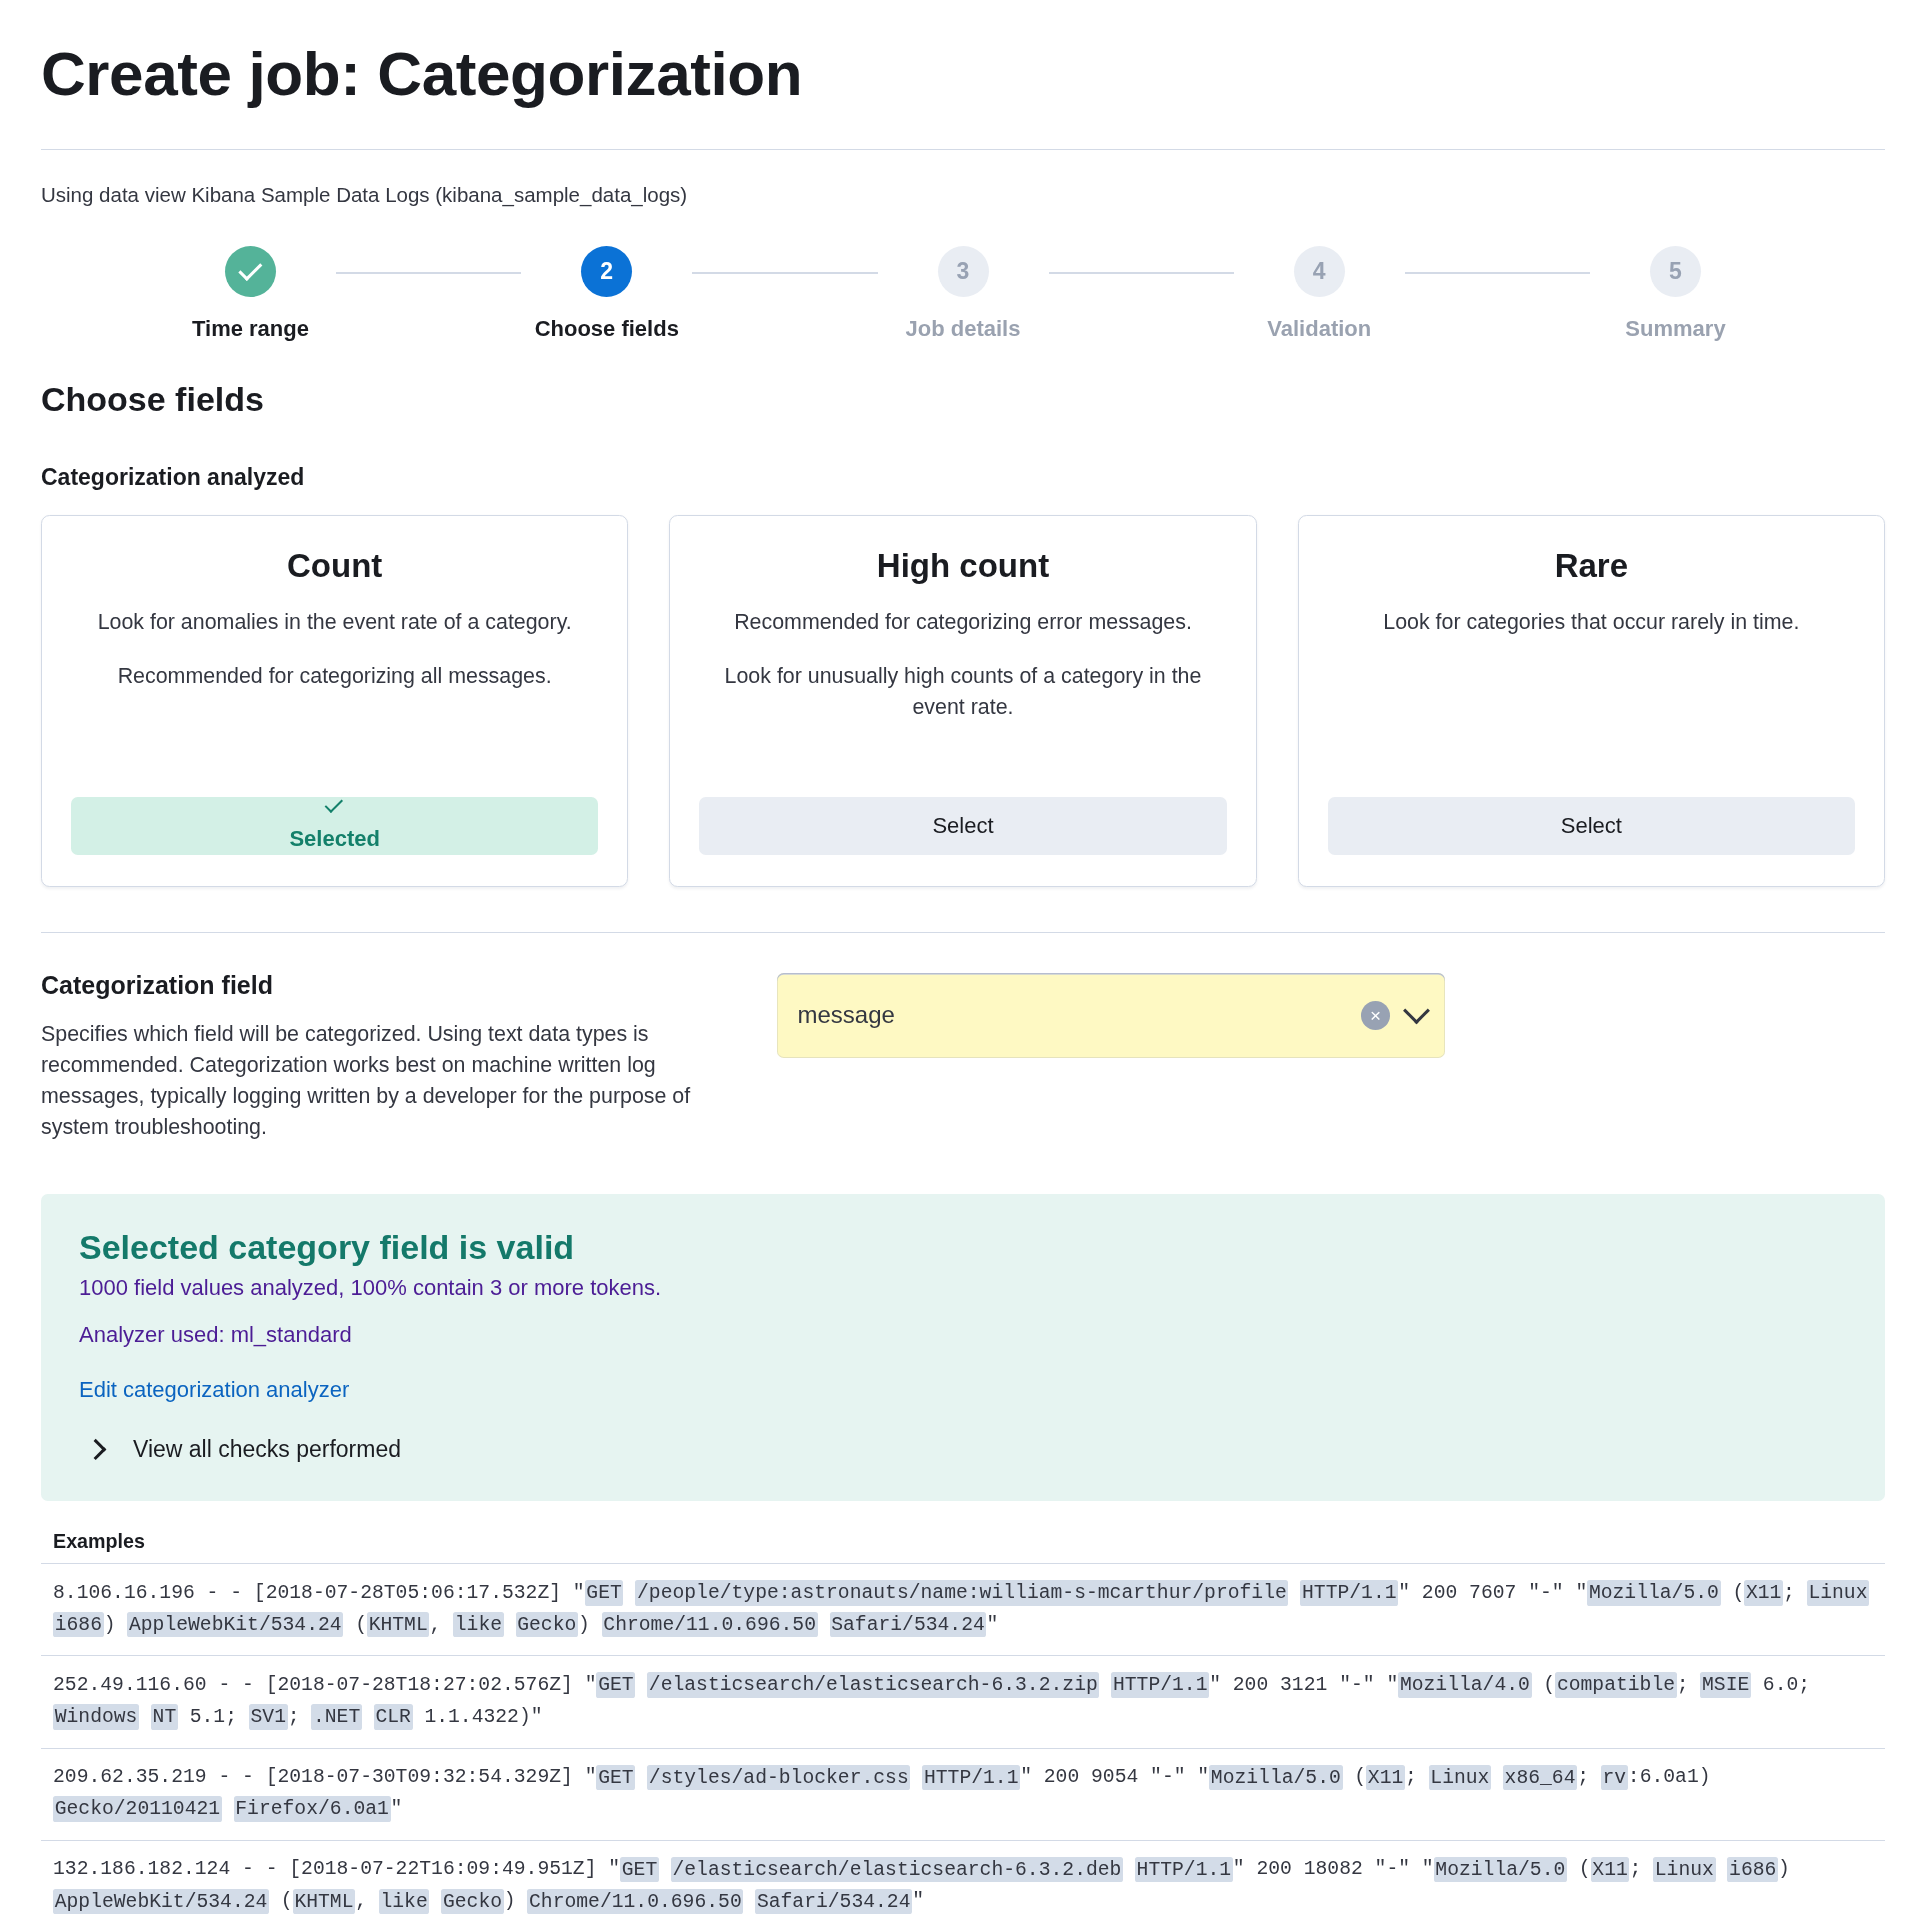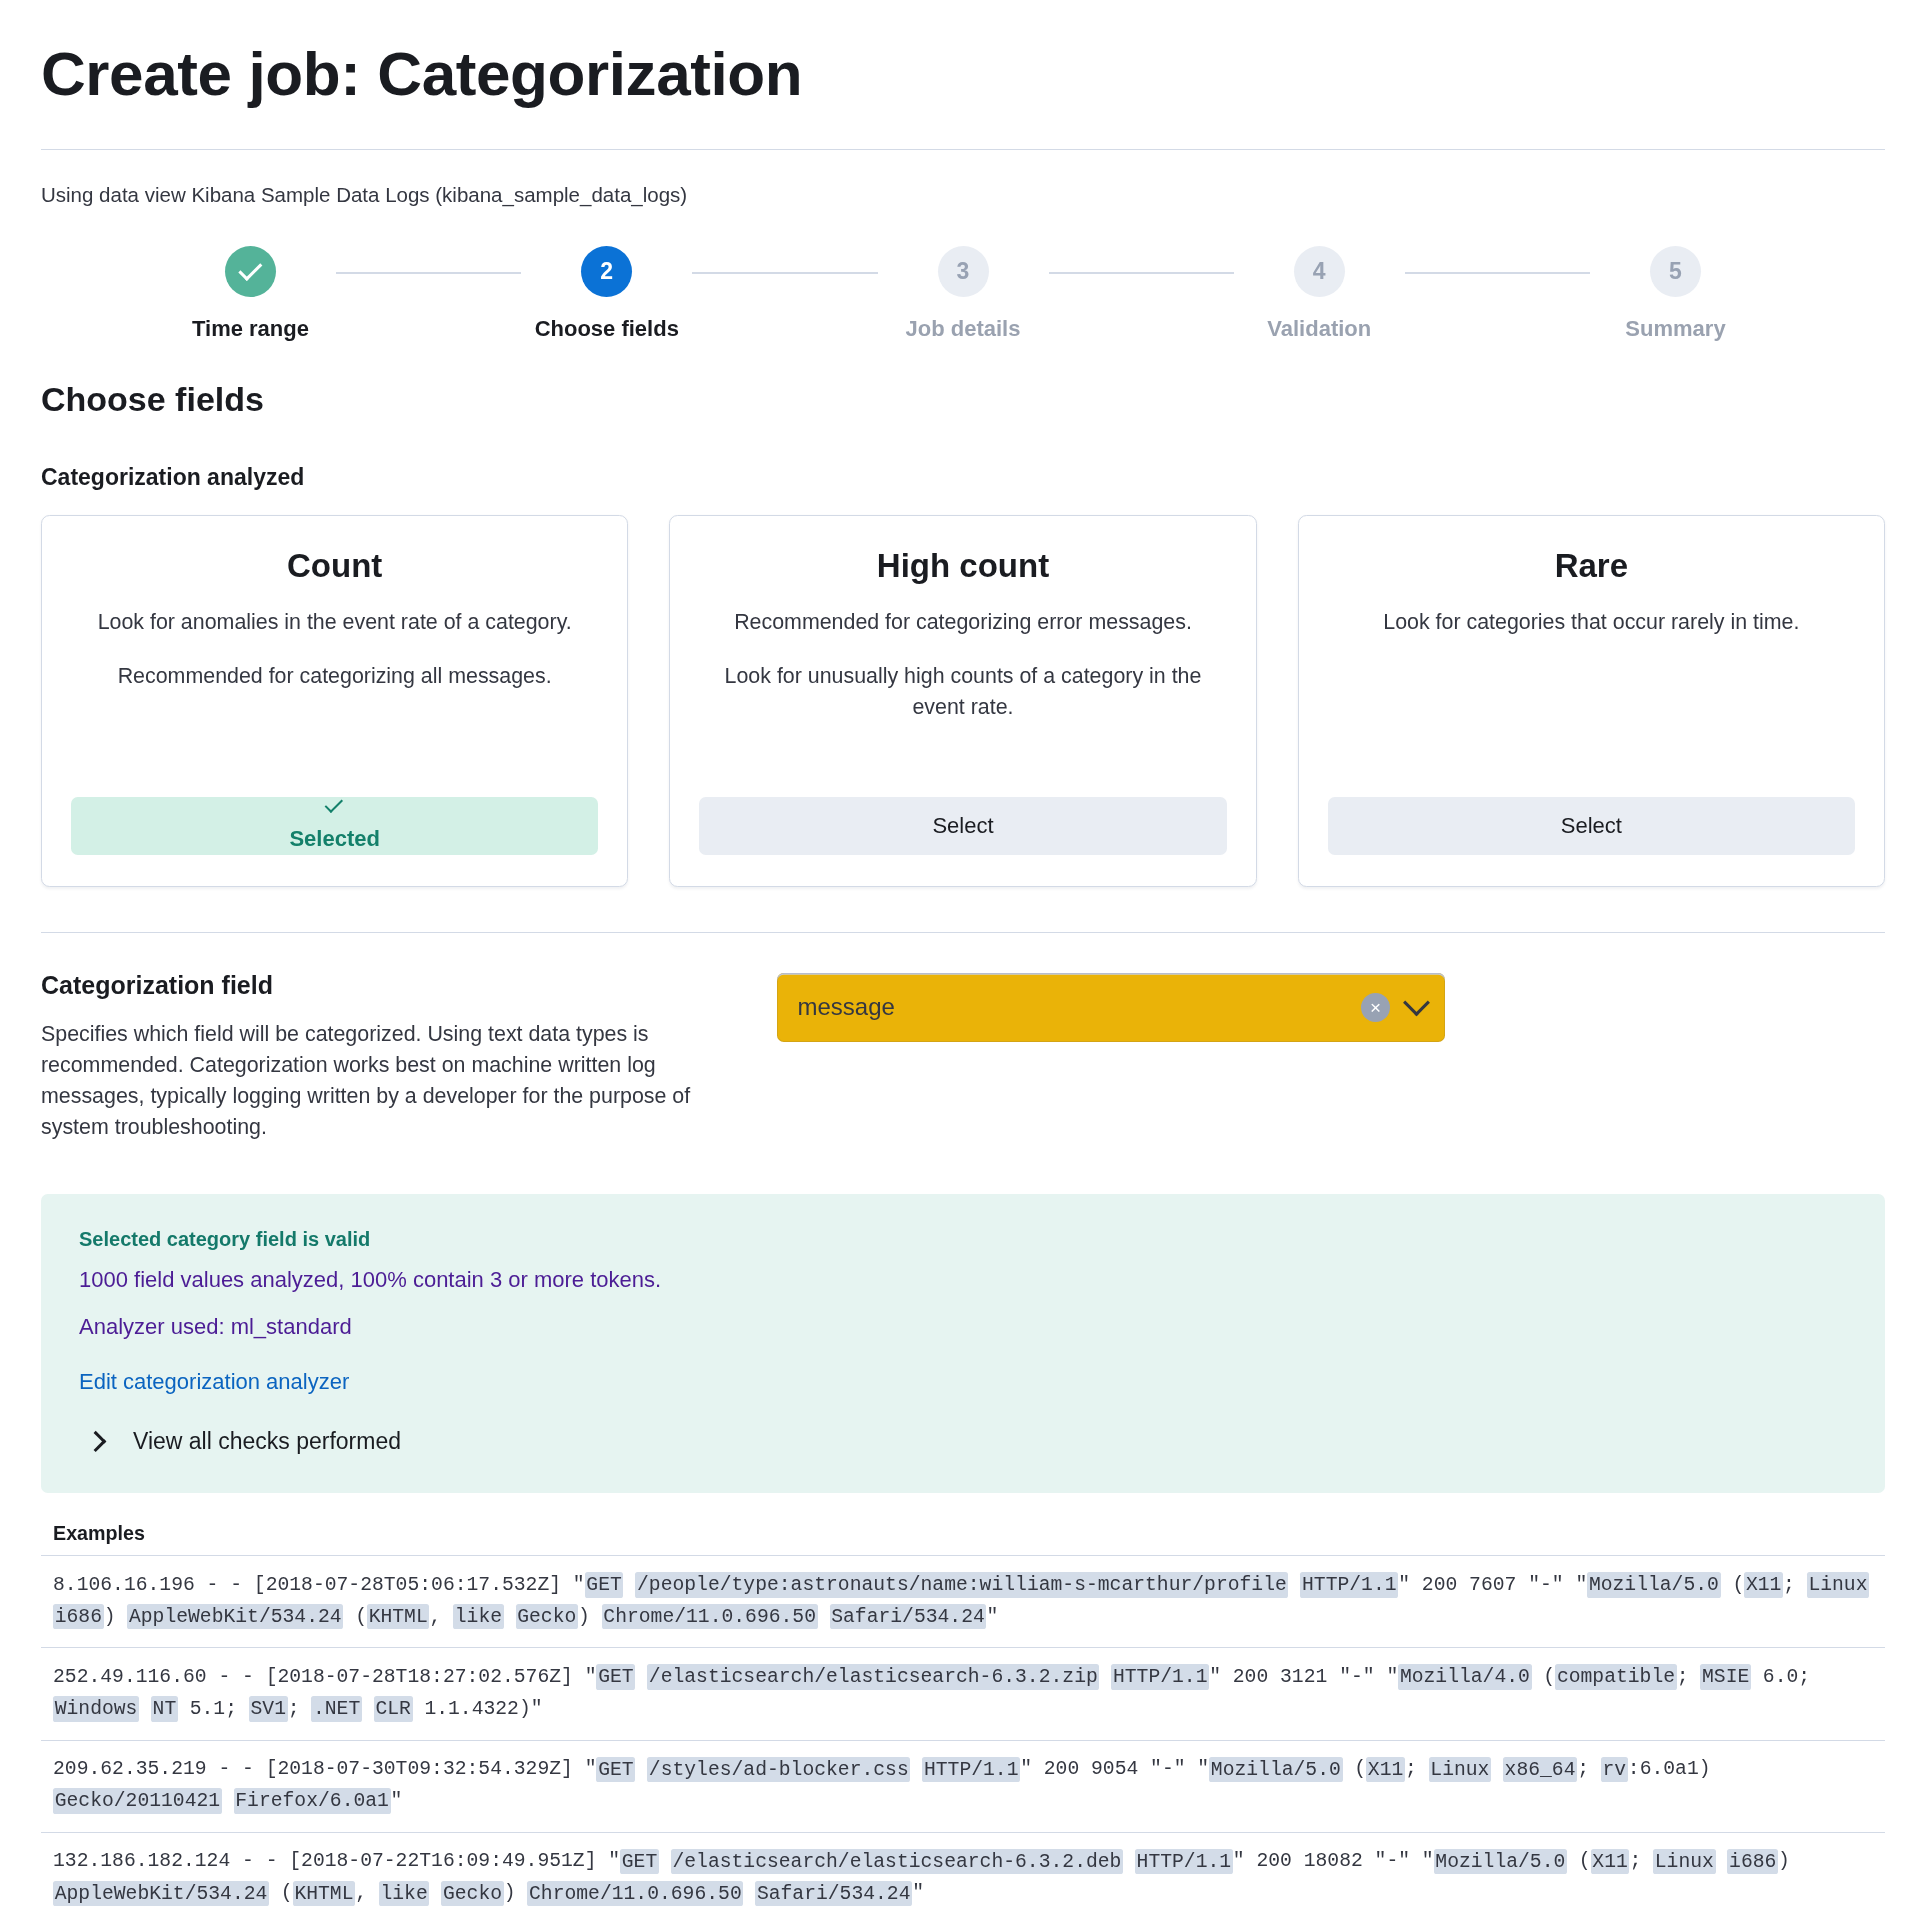--- a/index.html
+++ b/index.html
@@ -180,23 +180,23 @@
     margin: 0 0 19px 0;
   }
   .field-help {
     font-size: 21.4px;
     line-height: 1.45;
     color: #343741;
     margin: 0;
   }
   .combo {
     width: 668px;
-    height: 69px;
+    height: 85px;
     border-radius: 6.8px;
-    background: #eab308;
+    background: #fef9c3;
     box-shadow: 0 0 0 0.9px rgba(17,43,134,0.10) inset, 0 1.7px 0 0 #c9cfd8 inset;
     display: flex;
     align-items: center;
     padding: 0 19px 0 20.5px;
     margin-top: 1.7px;
   }
   .combo-value {
     flex: 1 1 auto;
     font-size: 24px;
     color: #343741;
@@ -224,24 +224,24 @@
   }
 
   
   .callout {
     background: #e6f4f1;
     border-radius: 6.8px;
     padding: 34px 38px 38px 38px;
     margin-top: 51px;
   }
   .callout-title {
-    font-size: 20px;
+    font-size: 34px;
     font-weight: 700;
     color: #14796a;
-    margin: 0 0 16px 0;
+    margin: 0 0 8px 0;
   }
   .callout-line {
     font-size: 22px;
     color: #4c1d95;
     margin: 0 0 20.5px 0;
   }
   .callout-link {
     font-size: 22px;
     font-weight: 400;
     color: #0b64c0;

